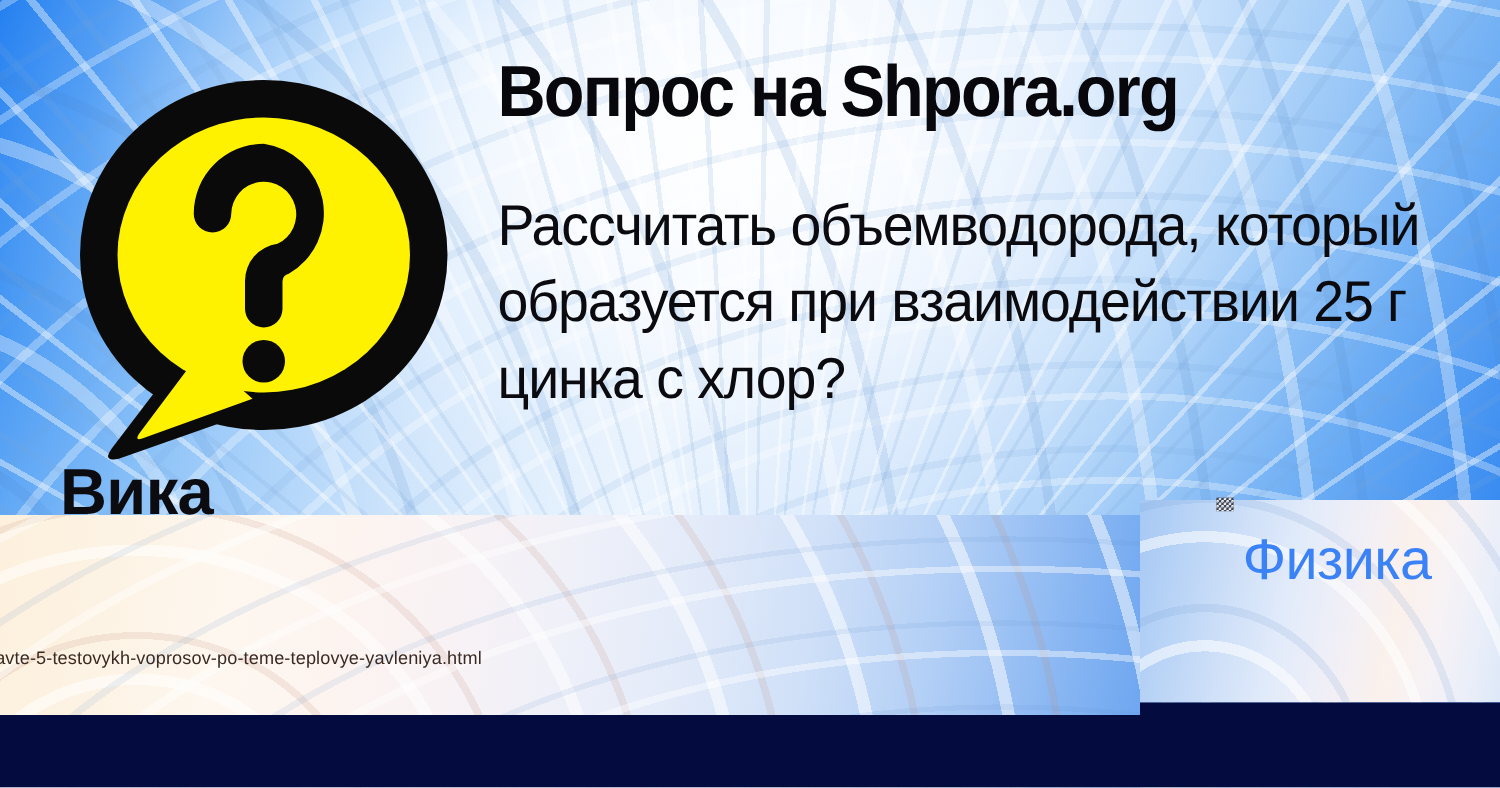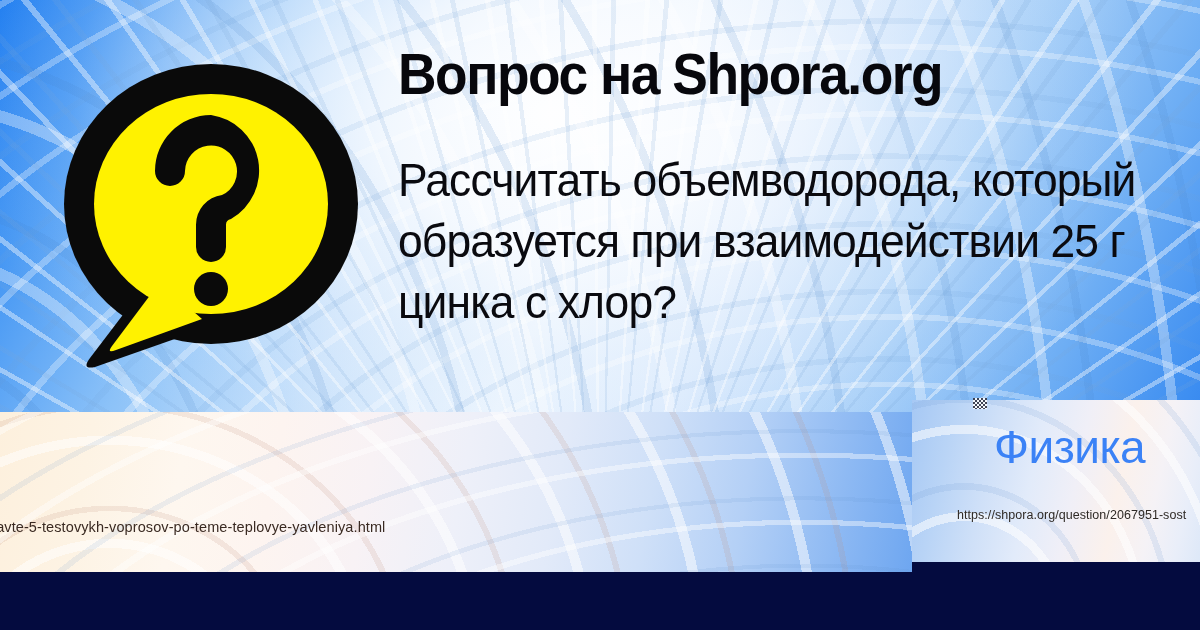--- a/index.html
+++ b/index.html
@@ -277,34 +277,34 @@
                l0 22
                a15 15 0 0 0 30 0
                l0 -22
                a6 6 0 0 1 5 -6
                a56 56 0 0 0 -20 -104 Z" fill="#0A0A0A"></path>
 
       <circle cx="155" cy="253" r="17" fill="#0A0A0A"></circle>
     </svg>
   </div>
 
+  <div id="asker-name">Вика</div>
 
   <div id="q-title">Вопрос на Shpora.org</div>
 
   <div id="q-body">Рассчитать объемводорода, который образуется при взаимодействии 25 г цинка с хлор?</div>
 
   <div id="left-panel">
     <div id="left-panel-arcs"></div>
     <div id="left-panel-arcs2"></div>
   </div>
   <div id="left-url">tavte-5-testovykh-voprosov-po-teme-teplovye-yavleniya.html</div>
 
   <div id="right-panel">
     <div id="right-panel-arcs"></div>
   </div>
   <div id="glitch-marker"></div>
   <div id="subject-label">Физика</div>
-  <div id="right-url">https://shpora.org/question/2067951-sost</div>
 
   <div id="navy-left"></div>
   <div id="navy-right"></div>
 
 </div>
 
 </body></html>

